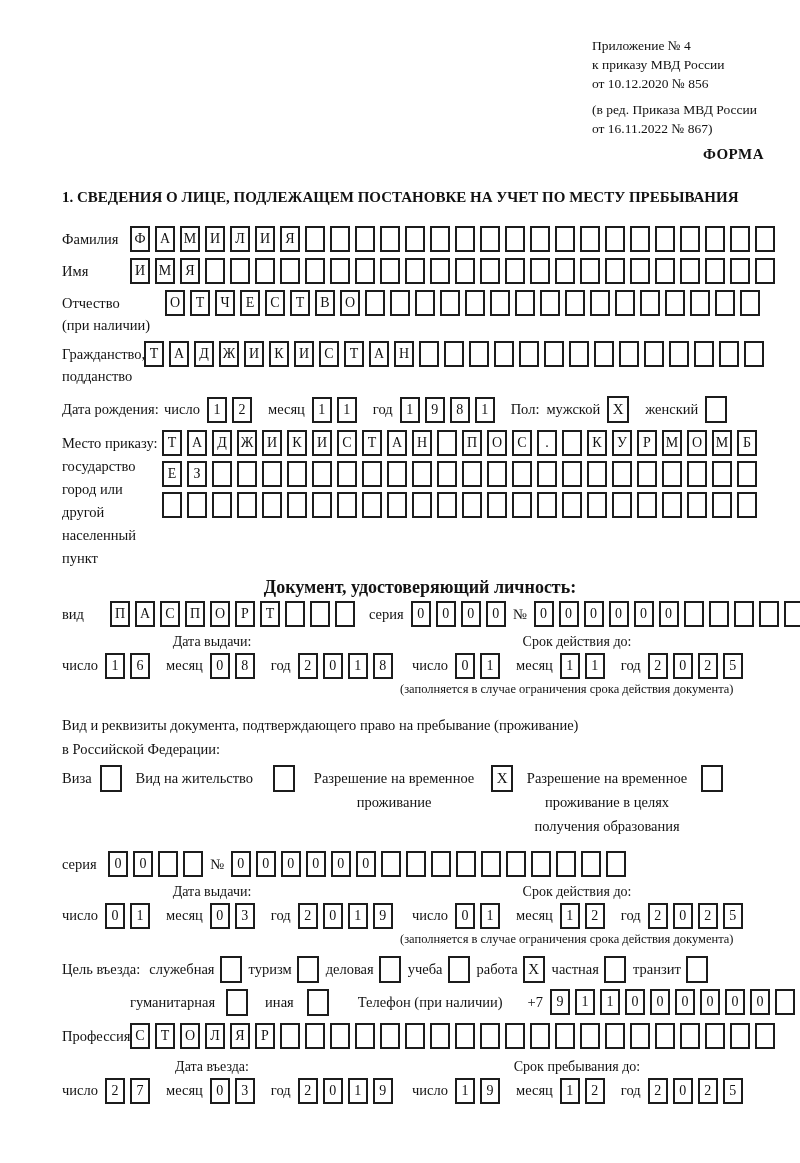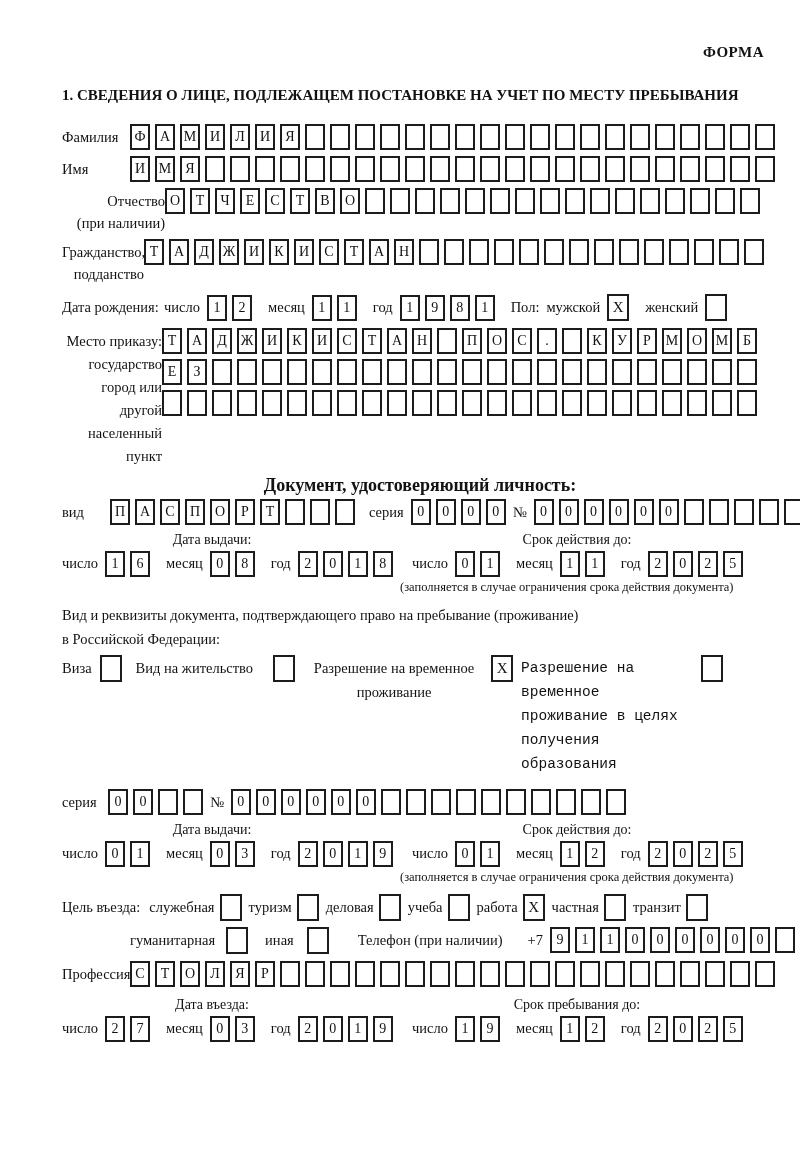--- a/index.html
+++ b/index.html
@@ -11,54 +11,61 @@
   }
   .appendix { margin-left:auto; width:186px; font-size:13.5px; line-height:19px; }
   .appendix .gap { margin-top:7px; }
   .forma { text-align:right; font-weight:bold; font-size:15px; padding-right:14px; margin-top:8px; letter-spacing:.5px; }
   .title { text-align:center; font-weight:bold; font-size:15.5px; line-height:21px; margin-top:14px; }
   .t-underline { display:inline-block; width:56px; border-bottom:2.5px solid #333; margin-left:10px; vertical-align:baseline; }
   .sec-heading { font-weight:bold; font-size:15px; margin-top:26px; }
 
   .frow { display:flex; align-items:flex-start; margin-top:5px; }
   .lbl { flex:none; line-height:27px; }
-  .lbl2 { flex:none; line-height:22px; padding-top:2px;text-align:right; }
+  .lbl2 { flex:none; line-height:22px; padding-top:2px; }
   .w68 { width:68px; } .w103 { width:103px; } .w82 { width:82px; } .w100 { width:100px; }
 
   .boxes { display:inline-flex; gap:5px; flex:none; }
   .box { flex:none; width:20px; height:26px; border:2px solid #1c1c1c; text-align:center; font-size:14px; line-height:21px; background:#fff; }
   .cb { flex:none; display:inline-block; width:22px; height:27px; border:2px solid #1c1c1c; text-align:center; line-height:22px; font-size:15px; background:#fff; }
 
   .rowstack { display:flex; flex-direction:column; gap:5px; }
   .dline { display:flex; align-items:center; }
   .dline .t { margin:0 7px 0 0; } .dline .g { margin-left:16px; }
   .doc-heading { text-align:center; font-weight:bold; font-size:18px; margin-top:7px; }
   .dates { display:flex; margin-top:6px; }
   .dcol1 { flex:0 0 350px; }
   .dcol2 { flex:none; }
   .dhead { text-align:center; font-size:14px; margin-bottom:2px; }
   .dnote { font-size:12.5px; white-space:nowrap; margin-top:3px; margin-left:-12px; }
-  .intro { margin-top:8px; line-height:24px; }
+  .intro { margin-top:16px; line-height:24px; }
   .opts { display:flex; align-items:flex-start; margin-top:4px; }
   .opt { display:flex; align-items:flex-start; gap:8px; }
   .optlbl { line-height:24px; padding-top:1px; }
   .optlbl.c2 { width:178px; text-align:center; }
-  .optlbl.c3 { width:172px; text-align:left;font-family:Liberation Mono, monospace; }
+  .optlbl.c3 { width:172px; text-align:center; }
   .purposes { display:flex; align-items:flex-start; gap:7px; margin-top:9px; flex-wrap:nowrap; }
   .pitem { display:inline-flex; align-items:flex-start; gap:5px; }
   .pitem span:first-child { line-height:27px; }
   .plbl { line-height:27px; margin-right:2px; }
   .indent68 { margin-left:68px; }
   .slbl { line-height:27px; margin:0 7px; }
 </style>
 </head>
 <body>
 
 <div class="page">
 
+  <div class="appendix">
+    <div>Приложение № 4</div>
+    <div>к приказу МВД России</div>
+    <div>от 10.12.2020 № 856</div>
+    <div class="gap">(в ред. Приказа МВД России</div>
+    <div>от 16.11.2022 № 867)</div>
+  </div>
 
   <div class="forma">ФОРМА</div>
 
 
   <div class="sec-heading">1. СВЕДЕНИЯ О ЛИЦЕ, ПОДЛЕЖАЩЕМ ПОСТАНОВКЕ НА УЧЕТ ПО МЕСТУ ПРЕБЫВАНИЯ</div>
 
   <div class="frow" style="margin-top:20px">
     <span class="lbl w68">Фамилия</span>
     <span class="boxes">
         <span class="box">Ф</span>

